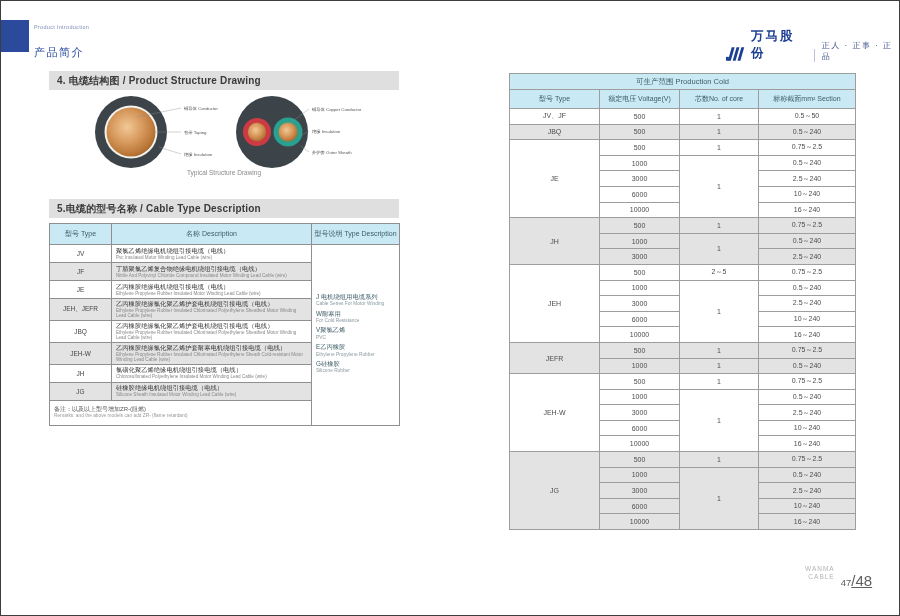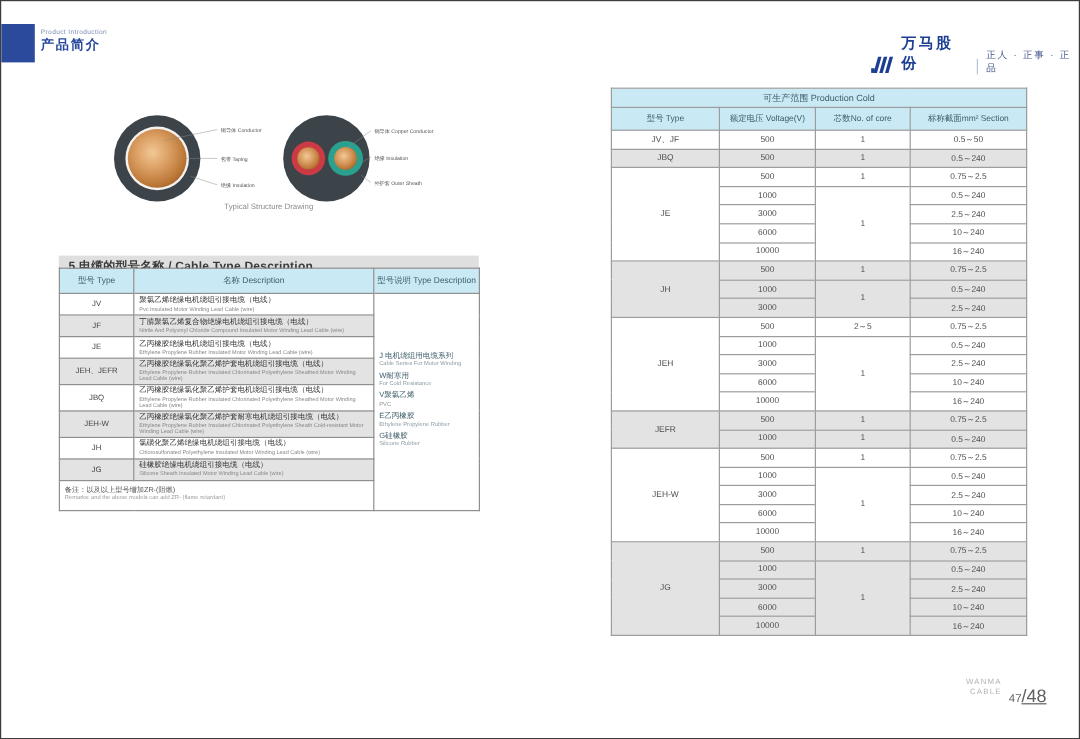--- a/index.html
+++ b/index.html
@@ -5,32 +5,32 @@
   html,body{margin:0;padding:0;background:#888;}
   .page{
     position:relative;width:900px;height:616px;background:#ffffff;
     font-family:"Liberation Sans",sans-serif;overflow:hidden;
     box-sizing:border-box;border:1px solid #3d3d3d;margin:0 auto;
   }
   
   .corner-block{position:absolute;left:0;top:19px;width:28px;height:32px;background:#2c4a9c;}
   .hdr-text{position:absolute;left:33px;top:23px;line-height:1.1;}
   .eyebrow{font-size:5.5px;color:#7d8db5;letter-spacing:.3px;}
-  .title-zh{font-size:11px;font-weight:bold;color:#27489b;letter-spacing:1.5px;margin-top:2px;}
+  .title-zh{font-size:11px;font-weight:normal;color:#27489b;letter-spacing:1.5px;margin-top:16px;}
   .logo-group{position:absolute;left:724px;top:27px;display:flex;align-items:flex-end;}
   .logo-mark{width:24px;height:16px;margin-right:3px;}
   .brand{font-size:12.5px;font-weight:bold;color:#1c3f94;letter-spacing:2px;}
   .brand-divider{width:1px;height:13px;background:#b9c2d6;margin:0 7px;}
   .slogan{font-size:8px;color:#44568c;letter-spacing:1.5px;}
   
   .sec-bar{position:absolute;left:48px;width:350px;height:19px;background:#dfdfdf;
     font-size:10px;font-weight:bold;color:#3a3a3a;line-height:19px;padding-left:8px;
     box-sizing:border-box;letter-spacing:.2px;}
   #sec4-bar{top:70px;}
-  #sec5-bar{top:212px;}
+  #sec5-bar{top:198px;}
   
   #diagram{position:absolute;left:48px;top:86px;width:350px;height:84px;}
   #diagram text{font-family:"Liberation Sans",sans-serif;font-size:4.3px;fill:#555;}
   .leader{stroke:#8a8a8a;stroke-width:.4;fill:none;}
   .caption{position:absolute;left:48px;top:168px;width:350px;text-align:center;line-height:1.25;}
   .cap-zh{font-size:8.5px;color:#3f3f3f;letter-spacing:1px;}
   .cap-en{font-size:6.5px;color:#8a8a8a;}
   
   table{border-collapse:collapse;table-layout:fixed;}
   td{padding:0;vertical-align:middle;}
@@ -80,20 +80,21 @@
         <polygon points="8,15 12,1 15,1 11,15"></polygon>
         <polygon points="13,15 17,1 20,1 16,15"></polygon>
         <rect x="1" y="11" width="3" height="4"></rect>
       </g>
     </svg>
     <span class="brand">万马股份</span>
     <span class="brand-divider"></span>
     <span class="slogan">正人 · 正事 · 正品</span>
   </div>
 
+  <div class="sec-bar" id="sec4-bar">4. 电缆结构图 / Product Structure Drawing</div>
 
   <svg id="diagram" viewBox="0 0 350 84">
     <defs>
       <radialGradient id="copper" cx="42%" cy="40%" r="70%">
         <stop offset="0%" stop-color="#f2c896"></stop>
         <stop offset="45%" stop-color="#d89a5e"></stop>
         <stop offset="78%" stop-color="#bb7838"></stop>
         <stop offset="100%" stop-color="#9c5a24"></stop>
       </radialGradient>
     </defs>

